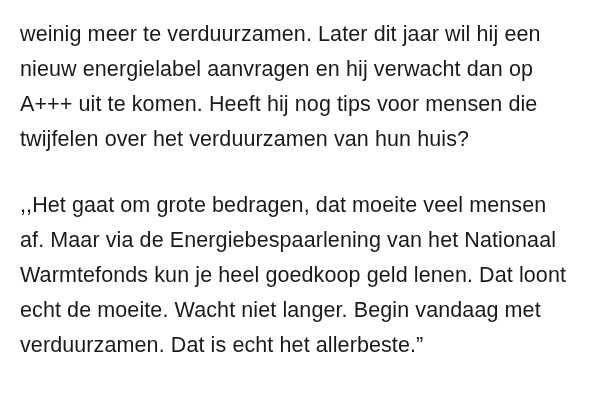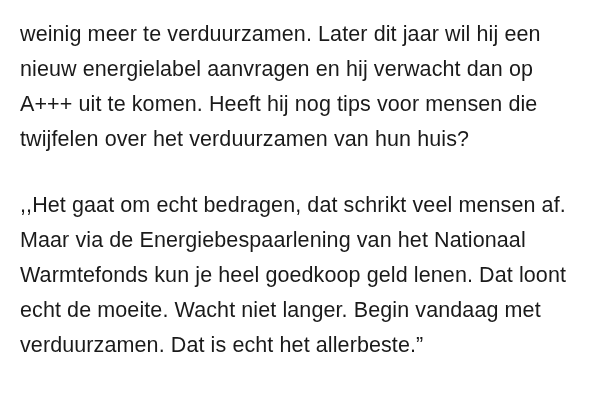--- a/index.html
+++ b/index.html
@@ -35,14 +35,14 @@
   }
   .para.second {
     padding-top: 31px;
   }
 </style>
 </head>
 <body>
 
 <div class="article">
   <p class="para first">weinig meer te verduurzamen. Later dit jaar wil hij een nieuw energielabel aanvragen en hij verwacht dan op A+++ uit te komen. Heeft hij nog tips voor mensen die twijfelen over het verduurzamen van hun huis?</p>
-  <p class="para second">,,Het gaat om echt bedragen, dat schrikt veel mensen af. Maar via de Energiebespaarlening van het Nationaal Warmtefonds kun je heel goedkoop geld lenen. Dat loont echt de moeite. Wacht niet langer. Begin vandaag met verduurzamen. Dat is echt het allerbeste.”</p>
+  <p class="para second">,,Het gaat om grote bedragen, dat moeite veel mensen af. Maar via de Energiebespaarlening van het Nationaal Warmtefonds kun je heel goedkoop geld lenen. Dat loont echt de moeite. Wacht niet langer. Begin vandaag met verduurzamen. Dat is echt het allerbeste.”</p>
 </div>
 
 </body></html>

